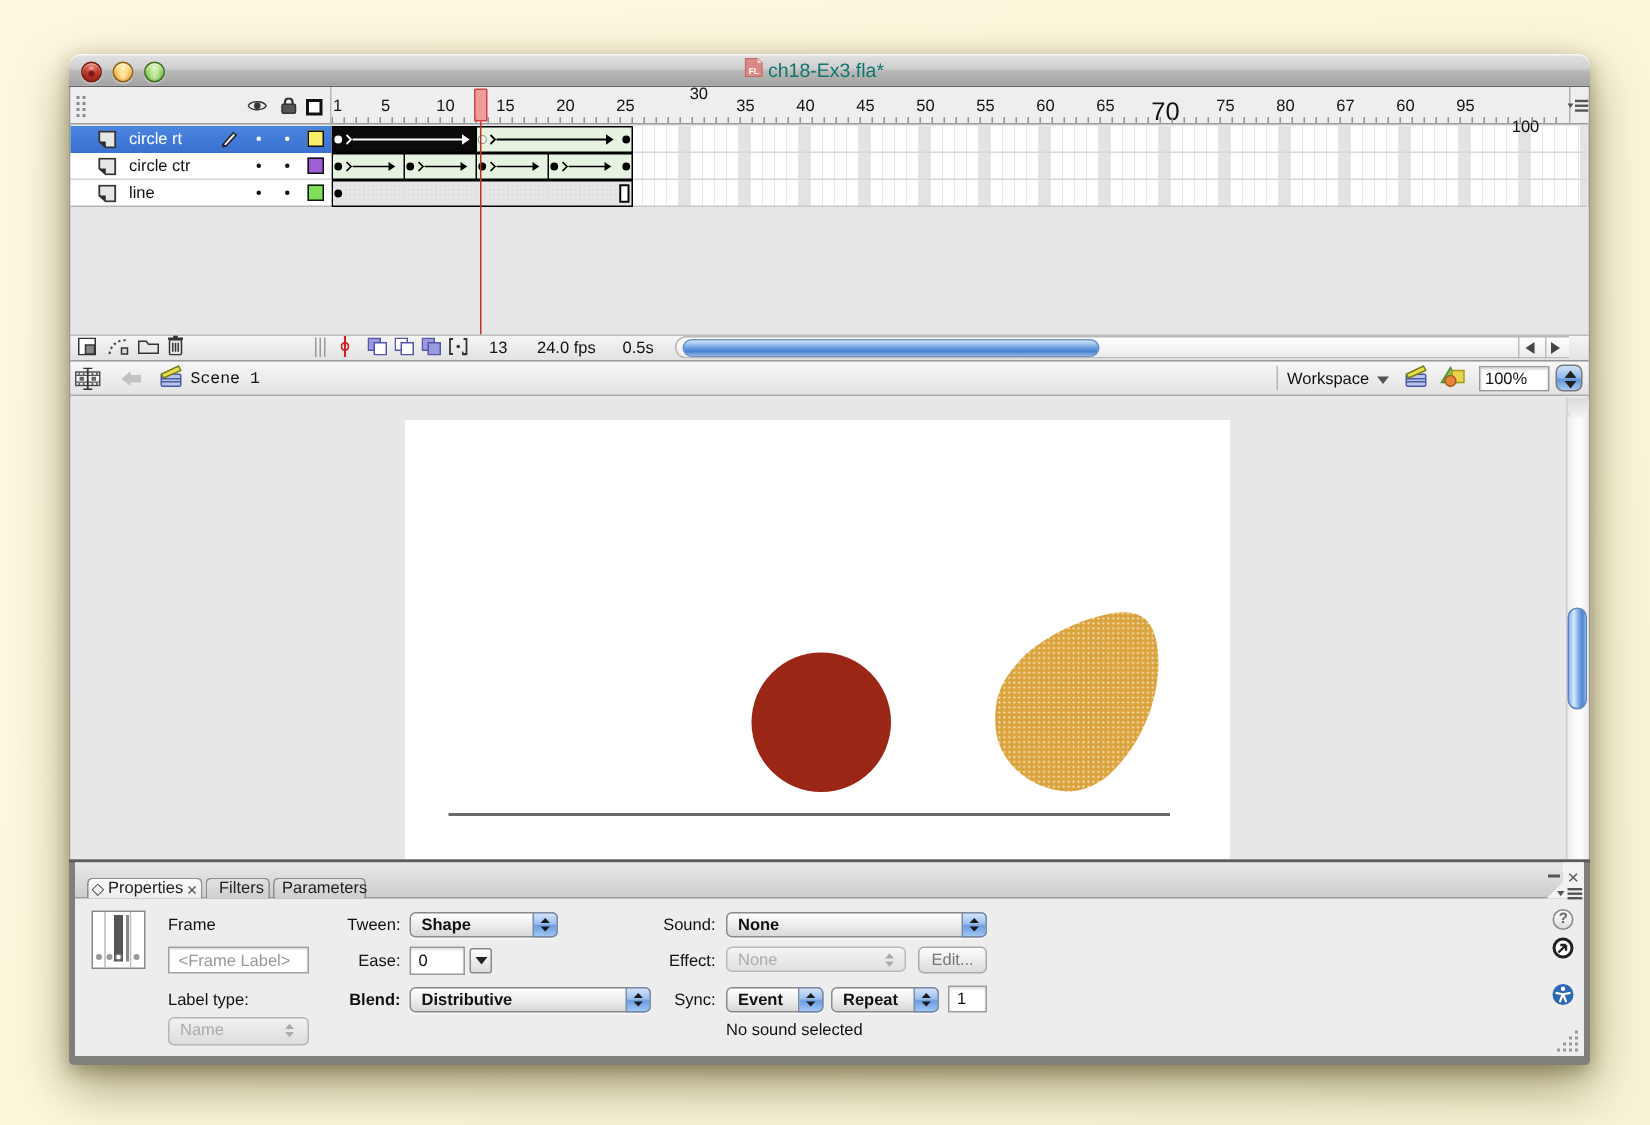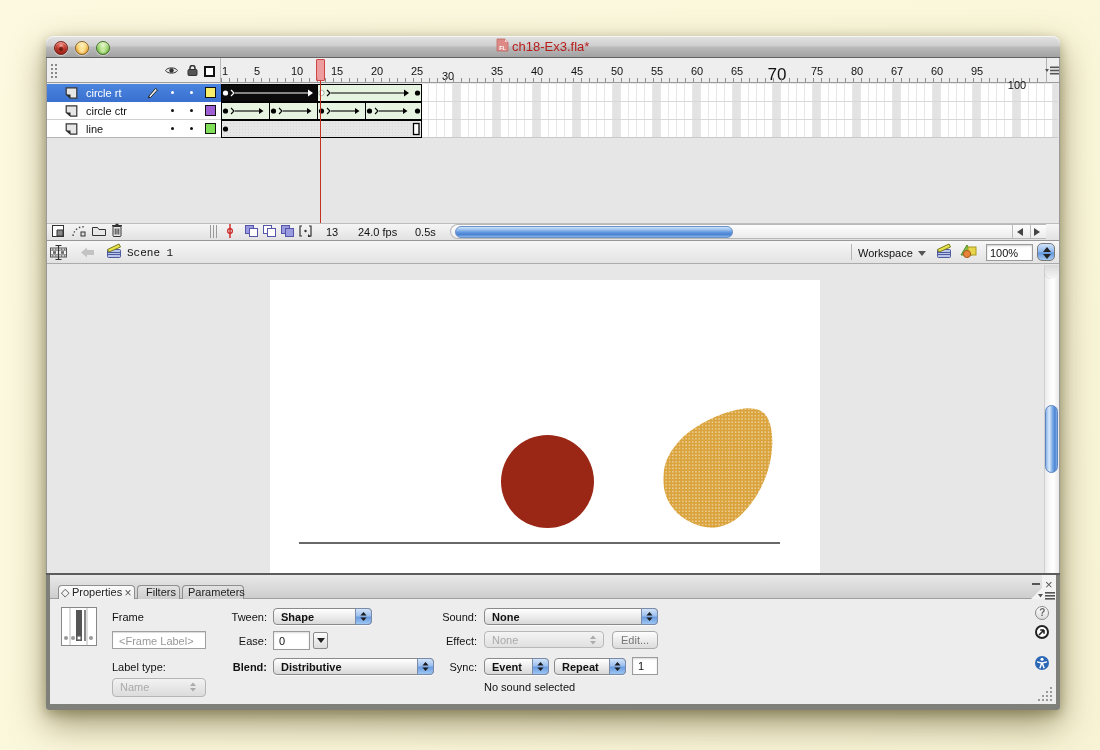--- a/index.html
+++ b/index.html
@@ -17,21 +17,21 @@
 <div class="ab" style="left:54px;top:41px;width:14px;height:14px;border-radius:50%;background:radial-gradient(circle at 50% 58%, rgba(96,18,10,.9) 0%, rgba(96,18,10,.75) 16%, rgba(96,18,10,0) 32%),radial-gradient(circle at 50% 30%, #f6b4ab 0%, #e06055 22%, #c03a2e 45%, #a3281d 68%, #7f1a10 100%);border:1px solid #7c1f16;box-shadow:inset 0 1px 1px rgba(255,255,255,.55),0 1px 1px rgba(255,255,255,.5);"></div>
 <div class="ab" style="left:74.5px;top:41px;width:14px;height:14px;border-radius:50%;background:radial-gradient(circle at 50% 72%, #ffe9a8 0%, rgba(255,233,168,0) 45%),radial-gradient(circle at 50% 28%, #fff3c8 0%, #f8d878 38%, #eca43a 72%, #bd7a20 100%);border:1px solid #8f621c;box-shadow:inset 0 1px 1px rgba(255,255,255,.55),0 1px 1px rgba(255,255,255,.5);"></div>
 <div class="ab" style="left:95.5px;top:41px;width:14px;height:14px;border-radius:50%;background:radial-gradient(circle at 50% 72%, #d2eeaa 0%, rgba(210,238,170,0) 45%),radial-gradient(circle at 50% 28%, #eef7d8 0%, #b4e288 34%, #7cc254 66%, #4f8f28 100%);border:1px solid #426f22;box-shadow:inset 0 1px 1px rgba(255,255,255,.55),0 1px 1px rgba(255,255,255,.5);"></div>
 <div class="ab" style="left:496px;top:38px;width:13px;height:14px;">
       <svg width="13" height="14" viewBox="0 0 13 14">
         <path d="M1,1 h8 l3,3 v9 h-11 z" fill="#dd8a86" stroke="#c06a66" stroke-width="0.8"></path>
         <path d="M9,1 l3,3 h-3 z" fill="#f3d3d1"></path>
         <text x="6.5" y="11.5" font-size="5.5" fill="#fff" text-anchor="middle" font-family="Liberation Sans" font-weight="bold">FL</text>
       </svg>
     </div>
-<div class="ab" style="left:512px;top:38.5px;font-size:13px;color:#b91c1c;">ch18-Ex3.fla*</div>
+<div class="ab" style="left:512px;top:38.5px;font-size:13px;color:#0f766e;">ch18-Ex3.fla*</div>
 <div class="ab" style="left:46px;top:58px;width:1px;height:515px;background:#9a9a9a;"></div>
 <div class="ab" style="left:1059px;top:58px;width:1px;height:515px;background:#9a9a9a;"></div>
 <div class="ab" style="left:47px;top:58px;width:1012px;height:25px;background:#eeeeee;border-bottom:1px solid #9b9b9b;"></div>
 <div class="ab" style="left:51px;top:64px;width:8px;height:14px;">
       <div class="ab" style="left:0px;top:0px;width:2px;height:2px;background:#8a8a8a;"></div>
       <div class="ab" style="left:0px;top:4px;width:2px;height:2px;background:#8a8a8a;"></div>
       <div class="ab" style="left:0px;top:8px;width:2px;height:2px;background:#8a8a8a;"></div>
       <div class="ab" style="left:0px;top:12px;width:2px;height:2px;background:#8a8a8a;"></div>
       <div class="ab" style="left:4px;top:0px;width:2px;height:2px;background:#8a8a8a;"></div>
       <div class="ab" style="left:4px;top:4px;width:2px;height:2px;background:#8a8a8a;"></div>
@@ -54,21 +54,21 @@
 <div class="ab" style="left:221px;top:84px;width:837px;height:54px;background:repeating-linear-gradient(90deg, rgba(0,0,0,0) 0px, rgba(0,0,0,0) 7px, #e7e7e7 7px, #e7e7e7 8px),repeating-linear-gradient(90deg, #ffffff 0px, #ffffff 32px, #e3e3e3 32px, #e3e3e3 40px);"></div>
 <div class="ab" style="left:221px;top:101px;width:837px;height:1px;background:#d8d8d8;"></div>
 <div class="ab" style="left:221px;top:119px;width:837px;height:1px;background:#d8d8d8;"></div>
 <div class="ab" style="left:221px;top:137px;width:837px;height:1px;background:#c9c9c9;"></div>
 <div class="ab" style="left:210px;top:64.5px;width:30px;text-align:center;font-size:11px;color:#111;">1</div>
 <div class="ab" style="left:242px;top:64.5px;width:30px;text-align:center;font-size:11px;color:#111;">5</div>
 <div class="ab" style="left:282px;top:64.5px;width:30px;text-align:center;font-size:11px;color:#111;">10</div>
 <div class="ab" style="left:322px;top:64.5px;width:30px;text-align:center;font-size:11px;color:#111;">15</div>
 <div class="ab" style="left:362px;top:64.5px;width:30px;text-align:center;font-size:11px;color:#111;">20</div>
 <div class="ab" style="left:402px;top:64.5px;width:30px;text-align:center;font-size:11px;color:#111;">25</div>
-<div class="ab" style="left:442px;top:70px;width:30px;text-align:left;font-size:11px;color:#111;">30</div>
+<div class="ab" style="left:442px;top:57px;width:30px;text-align:right;font-size:11px;color:#111;">30</div>
 <div class="ab" style="left:482px;top:64.5px;width:30px;text-align:center;font-size:11px;color:#111;">35</div>
 <div class="ab" style="left:522px;top:64.5px;width:30px;text-align:center;font-size:11px;color:#111;">40</div>
 <div class="ab" style="left:562px;top:64.5px;width:30px;text-align:center;font-size:11px;color:#111;">45</div>
 <div class="ab" style="left:602px;top:64.5px;width:30px;text-align:center;font-size:11px;color:#111;">50</div>
 <div class="ab" style="left:642px;top:64.5px;width:30px;text-align:center;font-size:11px;color:#111;">55</div>
 <div class="ab" style="left:682px;top:64.5px;width:30px;text-align:center;font-size:11px;color:#111;">60</div>
 <div class="ab" style="left:722px;top:64.5px;width:30px;text-align:center;font-size:11px;color:#111;">65</div>
 <div class="ab" style="left:762px;top:64.5px;width:30px;text-align:center;font-size:17px;color:#111;">70</div>
 <div class="ab" style="left:802px;top:64.5px;width:30px;text-align:center;font-size:11px;color:#111;">75</div>
 <div class="ab" style="left:842px;top:64.5px;width:30px;text-align:center;font-size:11px;color:#111;">80</div>

